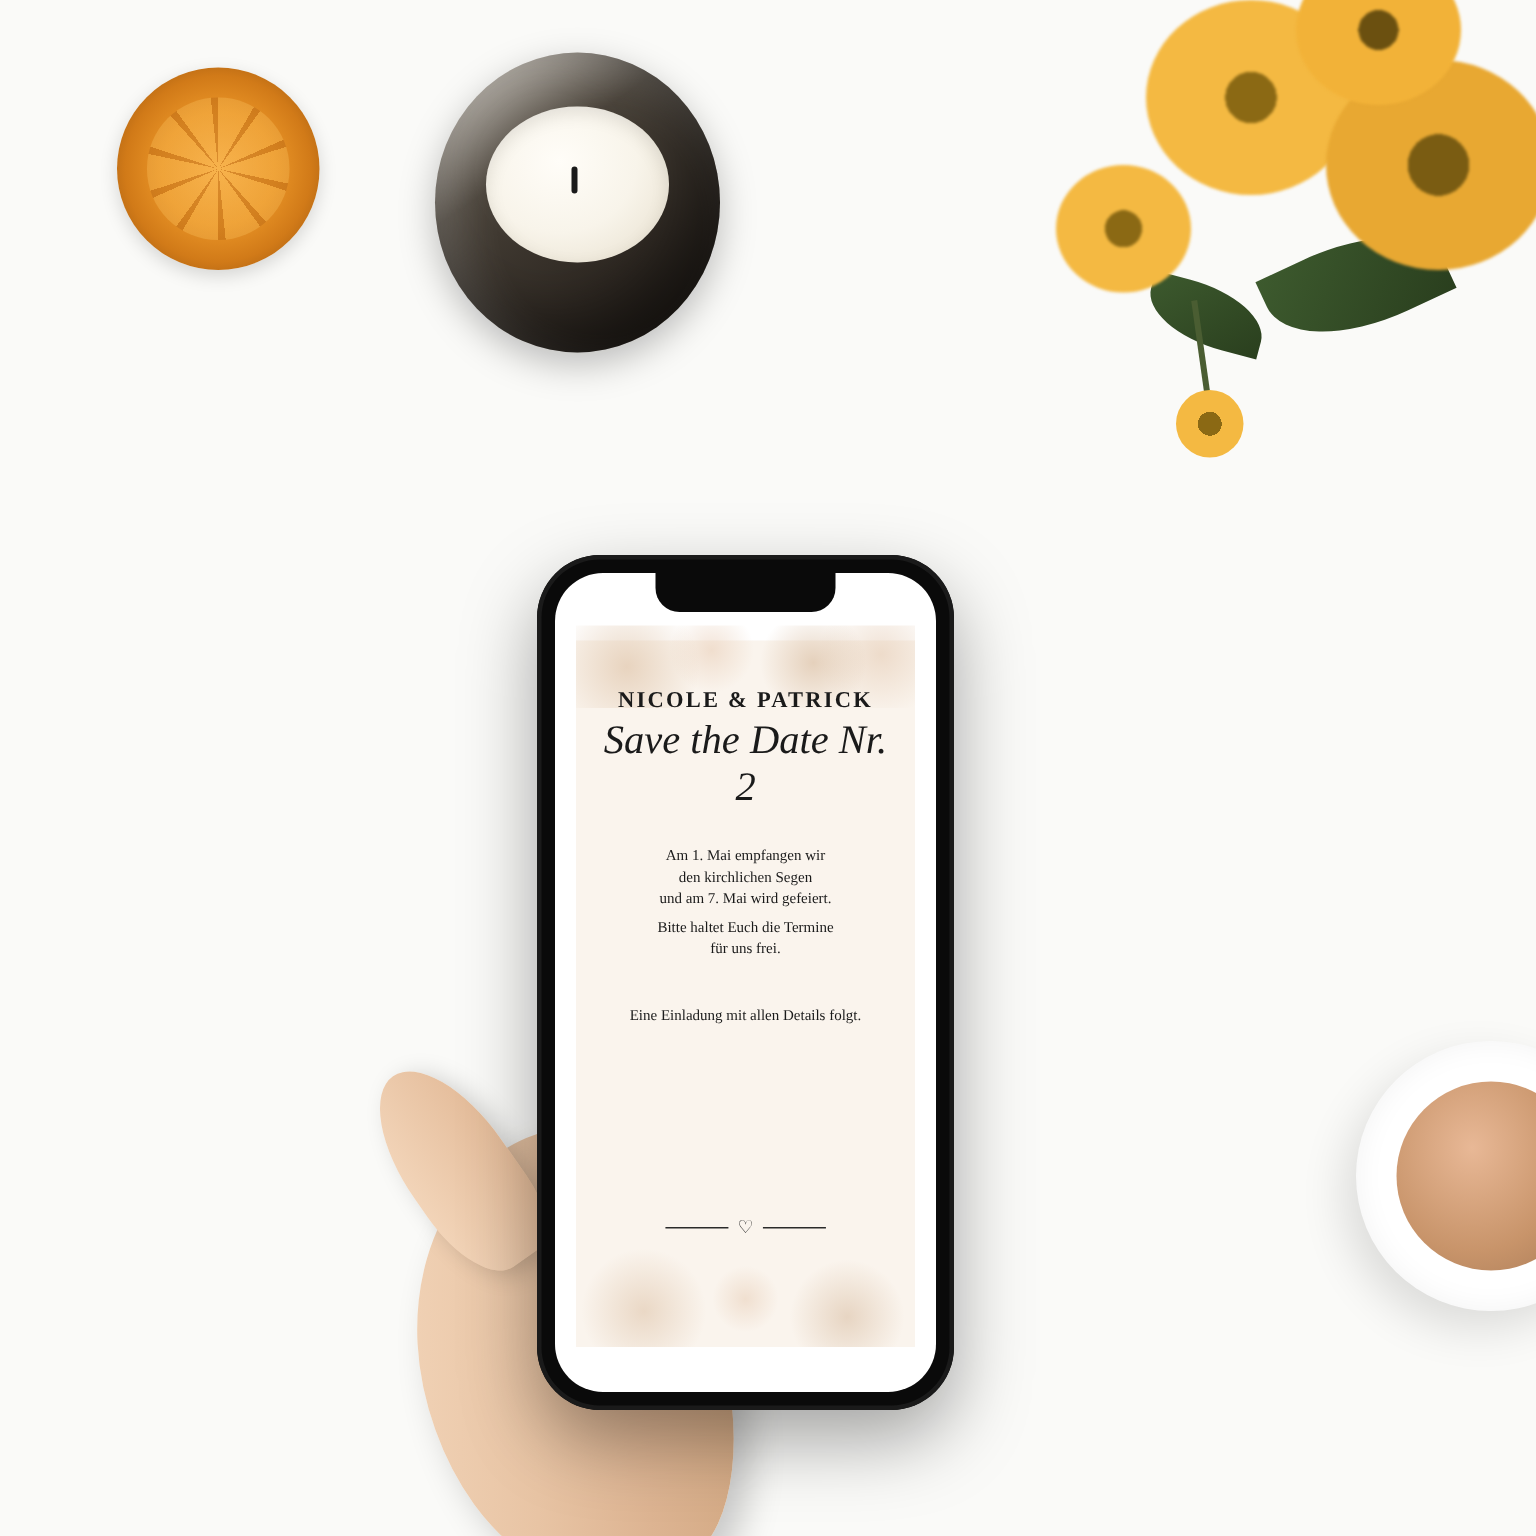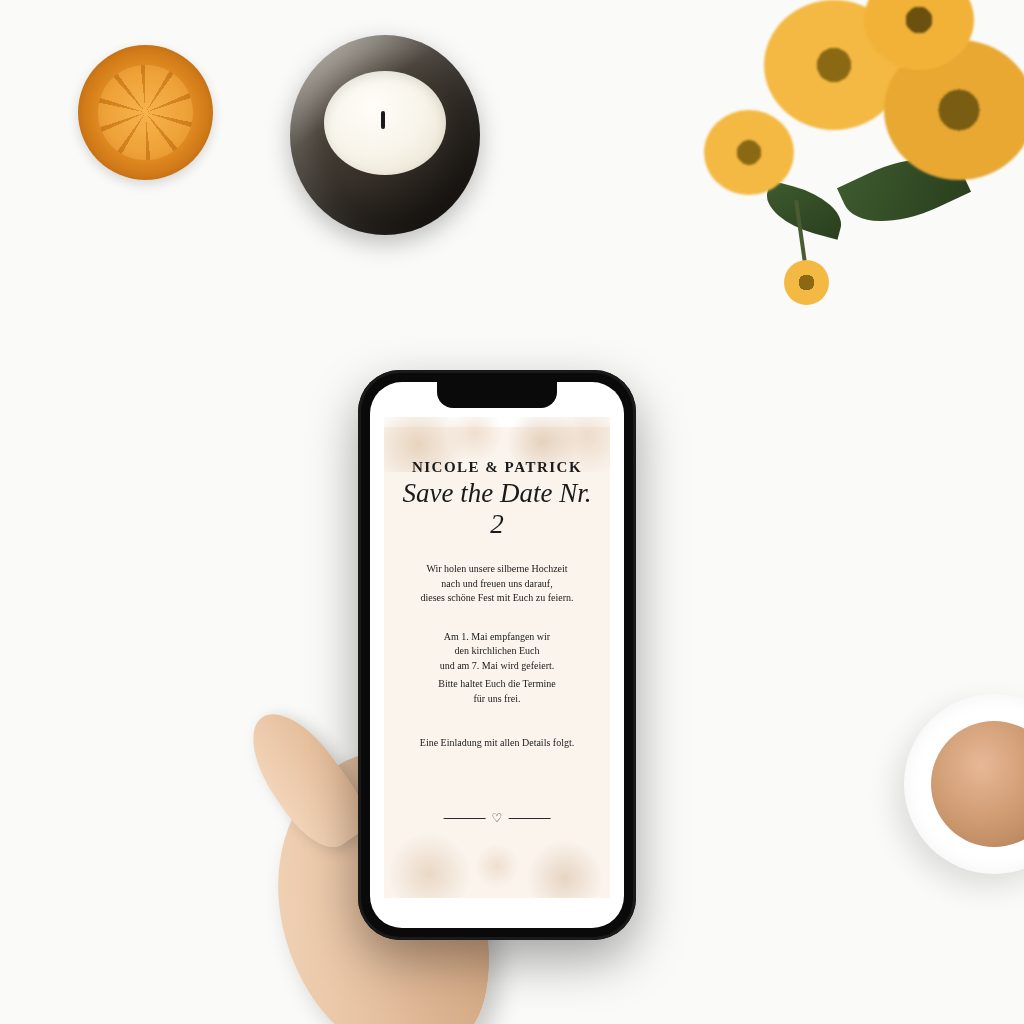--- a/index.html
+++ b/index.html
@@ -330,29 +330,24 @@
   <div class="screen">
     <div class="notch"></div>
 
     <div class="invitation">
       <div class="floral-top"></div>
       <div class="floral-bottom"></div>
 
       <div class="names">NICOLE &amp; PATRICK</div>
       <div class="subtitle">Save the Date Nr. 2</div>
 
-      <div class="body-text p1">
-        <span>Wir holen unsere silberne Hochzeit</span><br>
-        <span>nach und freuen uns darauf,</span><br>
-        <span>dieses schöne Fest mit Euch zu feiern.</span>
-      </div>
 
       <div class="body-text p2">
         <span>Am 1. Mai  empfangen wir</span><br>
-        <span>den kirchlichen Euch</span><br>
+        <span>den kirchlichen Segen</span><br>
         <span>und am 7. Mai wird gefeiert.</span>
       </div>
 
       <div class="body-text p3">
         <span>Bitte haltet Euch die Termine</span><br>
         <span>für uns frei.</span>
       </div>
 
       <div class="body-text p4">Eine Einladung mit allen Details folgt.</div>
 

